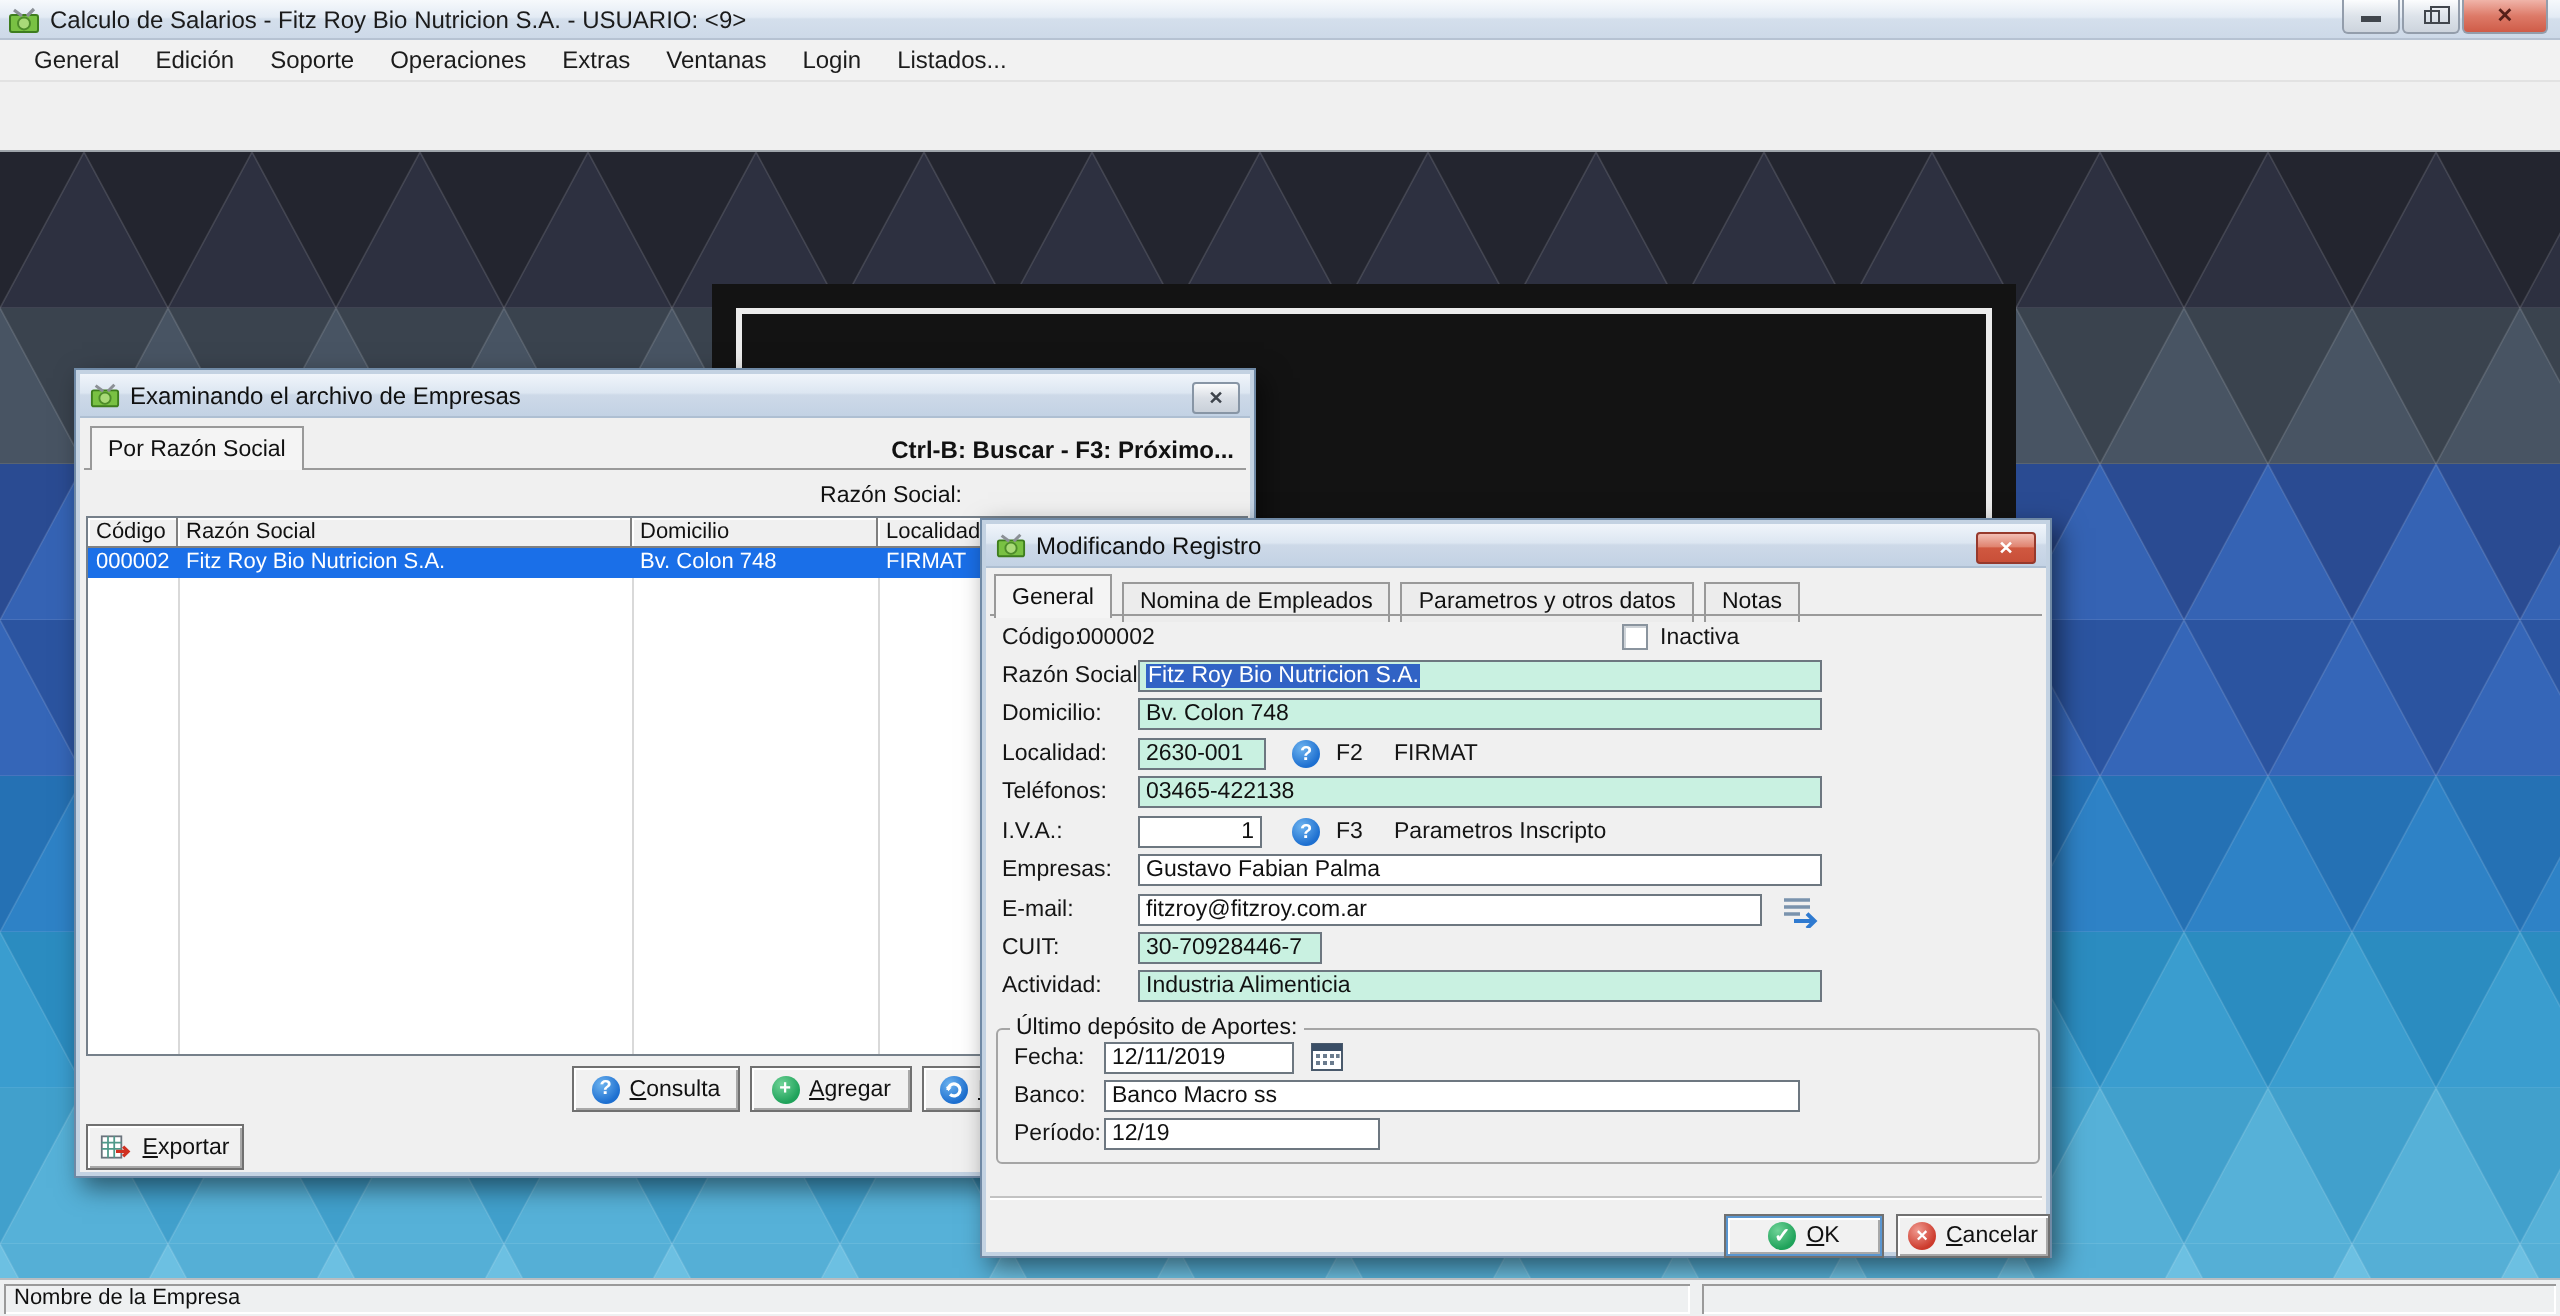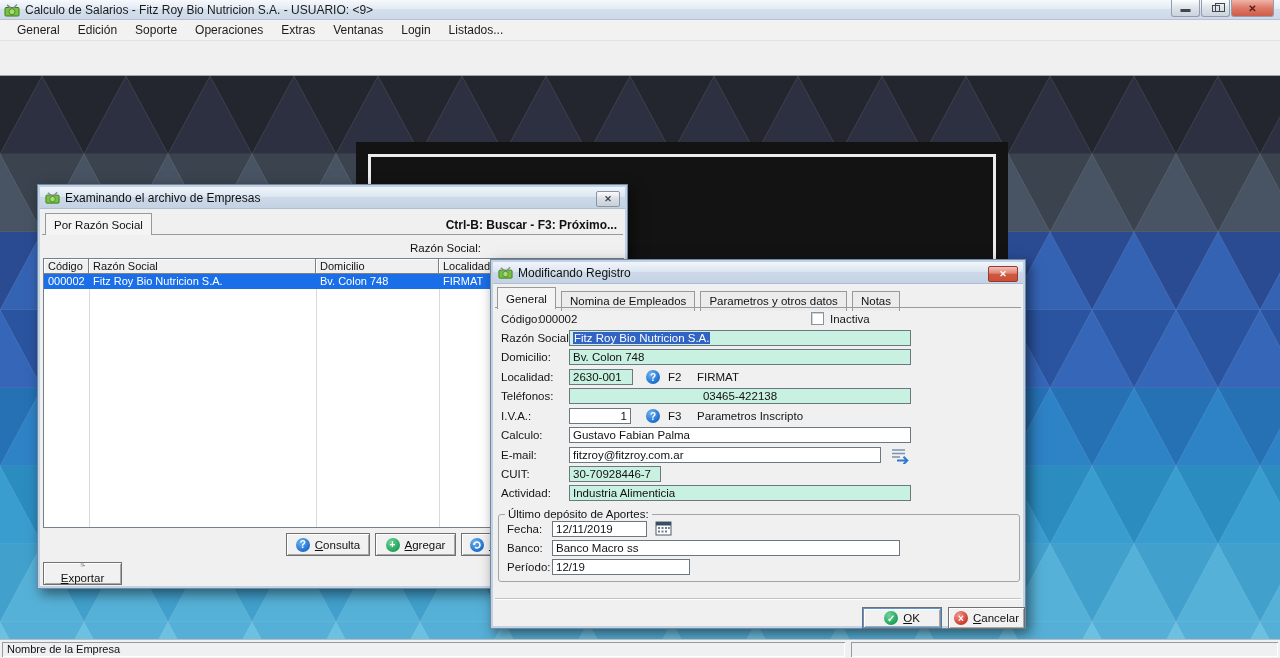--- a/index.html
+++ b/index.html
@@ -462,21 +462,21 @@
       </div>
       <div class="btn3d" style="left:423px; top:348px; width:75px; height:23px; justify-content:flex-start; padding-left:8px;">
         <span class="bic blue">
           <svg width="10" height="10" viewBox="0 0 10 10">
               <path d="M2 5 a3 3 0 1 1 1 2.2" fill="none" stroke="#fff" stroke-width="1.6"></path>
               <path d="M1 3.4 L2.2 5.6 L3.8 3.8z" fill="#fff"></path>
             </svg>
         </span>
         <span class="accel">M</span>
       </div>
-      <div class="btn3d" style="left:5px; top:377px; width:79px; height:23px;flex-direction:column;">
+      <div class="btn3d" style="left:5px; top:377px; width:79px; height:23px;">
         <svg width="16" height="15" viewBox="0 0 18 16">
           <rect x="1" y="2" width="11" height="12" fill="#fff" stroke="#6a737c"></rect>
           <path d="M1 5.5 h11 M1 9 h11 M4.5 2 v12 M8 2 v12" stroke="#4f9a8a" stroke-width="1"></path>
           <path d="M9 10.5 h6.5 M13 7.8 l2.8 2.7 -2.8 2.7" fill="none" stroke="#d03020" stroke-width="1.8"></path>
         </svg>
         <span class="accel">Exportar</span>
       </div>
     </div>
 
     <div class="win" id="dialog-win">
@@ -511,29 +511,29 @@
       <span class="flabel" style="left:10px; top:91px;">Domicilio:</span>
       <div class="field mint" style="left:78px; top:89px; width:342px;"><span>Bv. Colon 748</span></div>
 
       <span class="flabel" style="left:10px; top:111px;">Localidad:</span>
       <div class="field mint" style="left:78px; top:109px; width:64px;"><span>2630-001</span></div>
       <div class="helpc" style="left:155px; top:110px;">?</div>
       <span class="fnote" style="left:177px; top:111px;">F2</span>
       <span class="fnote" style="left:206px; top:111px;">FIRMAT</span>
 
       <span class="flabel" style="left:10px; top:130px;">Teléfonos:</span>
-      <div class="field mint" style="left:78px; top:128px; width:342px;text-align:center;"><span>03465-422138</span></div>
+      <div class="field mint" style="left:78px; top:128px; width:342px;"><span>03465-422138</span></div>
 
       <span class="flabel" style="left:10px; top:150px;">I.V.A.:</span>
       <div class="field" style="left:78px; top:148px; width:62px; text-align:right;"><span>1</span></div>
       <div class="helpc" style="left:155px; top:149px;">?</div>
       <span class="fnote" style="left:177px; top:150px;">F3</span>
       <span class="fnote" style="left:206px; top:150px;">Parametros Inscripto</span>
 
-      <span class="flabel" style="left:10px; top:169px;">Calculo:</span>
+      <span class="flabel" style="left:10px; top:169px;">Empresas:</span>
       <div class="field" style="left:78px; top:167px; width:342px;"><span>Gustavo Fabian Palma</span></div>
 
       <span class="flabel" style="left:10px; top:189px;">E-mail:</span>
       <div class="field" style="left:78px; top:187px; width:312px;"><span>fitzroy@fitzroy.com.ar</span></div>
       <svg style="position:absolute; left:398px; top:186px;" width="22" height="18" viewBox="0 0 22 18">
         <path d="M3 4 h13 M3 7.5 h13 M3 11 h8" stroke="#7a93ad" stroke-width="1.7"></path>
         <path d="M8 14.5 h10 M14.5 10.8 l3.8 3.7 -3.8 3.7" fill="none" stroke="#2f7ad0" stroke-width="2"></path>
       </svg>
 
       <span class="flabel" style="left:10px; top:208px;">CUIT:</span>

